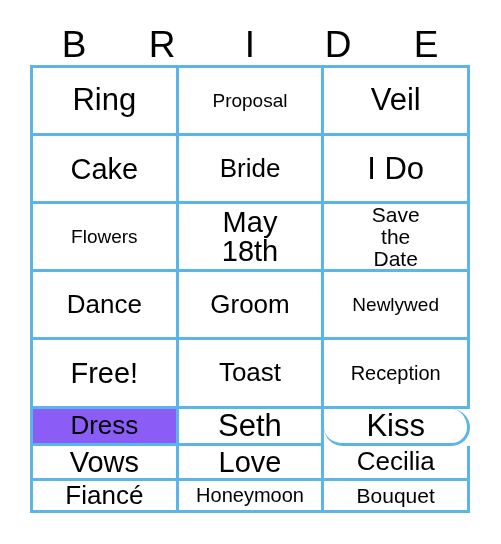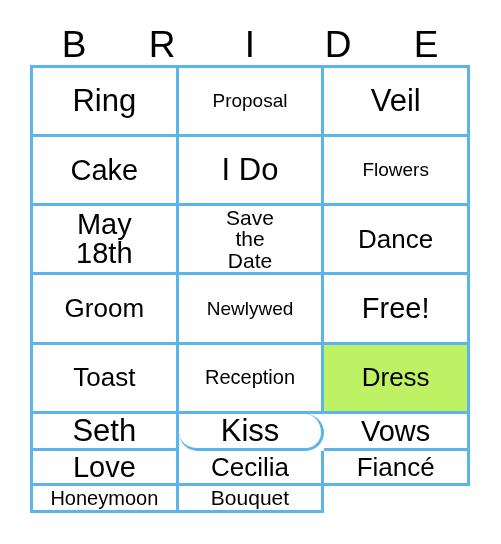--- a/index.html
+++ b/index.html
@@ -108,20 +108,23 @@
       </div>
     <div class="cell" style="border-right-color: rgb(91, 181, 232); border-bottom-color: rgb(91, 181, 232); background: rgb(255, 255, 255);">
         <span class="cell-text sz-xs">Proposal</span>
       </div>
     <div class="cell" style="border-right-color: rgb(91, 181, 232); border-bottom-color: rgb(91, 181, 232); background: rgb(255, 255, 255);">
         <span class="cell-text sz-xl">Veil</span>
       </div>
     <div class="cell" style="border-right-color: rgb(91, 181, 232); border-bottom-color: rgb(91, 181, 232); background: rgb(255, 255, 255);">
         <span class="cell-text sz-lg">Cake</span>
       </div>
+    <div class="cell" style="border-right-color: rgb(91, 181, 232); border-bottom-color: rgb(91, 181, 232); background: rgb(255, 255, 255);">
+        <span class="cell-text sz-md">Bride</span>
+      </div>
 
     <div class="cell" style="border-right-color: rgb(91, 181, 232); border-bottom-color: rgb(91, 181, 232); background: rgb(255, 255, 255);">
         <span class="cell-text sz-xl">I Do</span>
       </div>
     <div class="cell" style="border-right-color: rgb(91, 181, 232); border-bottom-color: rgb(91, 181, 232); background: rgb(255, 255, 255);">
         <span class="cell-text sz-xs">Flowers</span>
       </div>
     <div class="cell" style="border-right-color: rgb(91, 181, 232); border-bottom-color: rgb(91, 181, 232); background: rgb(255, 255, 255);">
         <span class="cell-text sz-two">May
 18th</span>
@@ -144,21 +147,21 @@
     <div class="cell" style="border-right-color: rgb(91, 181, 232); border-bottom-color: rgb(91, 181, 232); background: rgb(255, 255, 255);">
         <span class="cell-text sz-lg">Free!</span>
       </div>
     <div class="cell" style="border-right-color: rgb(91, 181, 232); border-bottom-color: rgb(91, 181, 232); background: rgb(255, 255, 255);">
         <span class="cell-text sz-md">Toast</span>
       </div>
     <div class="cell" style="border-right-color: rgb(91, 181, 232); border-bottom-color: rgb(91, 181, 232); background: rgb(255, 255, 255);">
         <span class="cell-text sz-xxs">Reception</span>
       </div>
 
-    <div class="cell" style="border-right-color: rgb(91, 181, 232); border-bottom-color: rgb(91, 181, 232); background: #bef264;">
+    <div class="cell" style="border-right-color: rgb(91, 181, 232); border-bottom-color: rgb(91, 181, 232); background: #8b5cf6;">
         <span class="cell-text sz-md">Dress</span>
       </div>
     <div class="cell" style="border-right-color: rgb(91, 181, 232); border-bottom-color: rgb(91, 181, 232); background: rgb(255, 255, 255);">
         <span class="cell-text sz-xl">Seth</span>
       </div>
     <div class="cell" style="border-right-color: rgb(91, 181, 232); border-bottom-color: rgb(91, 181, 232); background: rgb(255, 255, 255); border-radius: 26px;">
         <span class="cell-text sz-xl">Kiss</span>
       </div>
     <div class="cell" style="border-right-color: rgb(91, 181, 232); border-bottom-color: rgb(91, 181, 232); background: rgb(255, 255, 255);">
         <span class="cell-text sz-lg">Vows</span>

